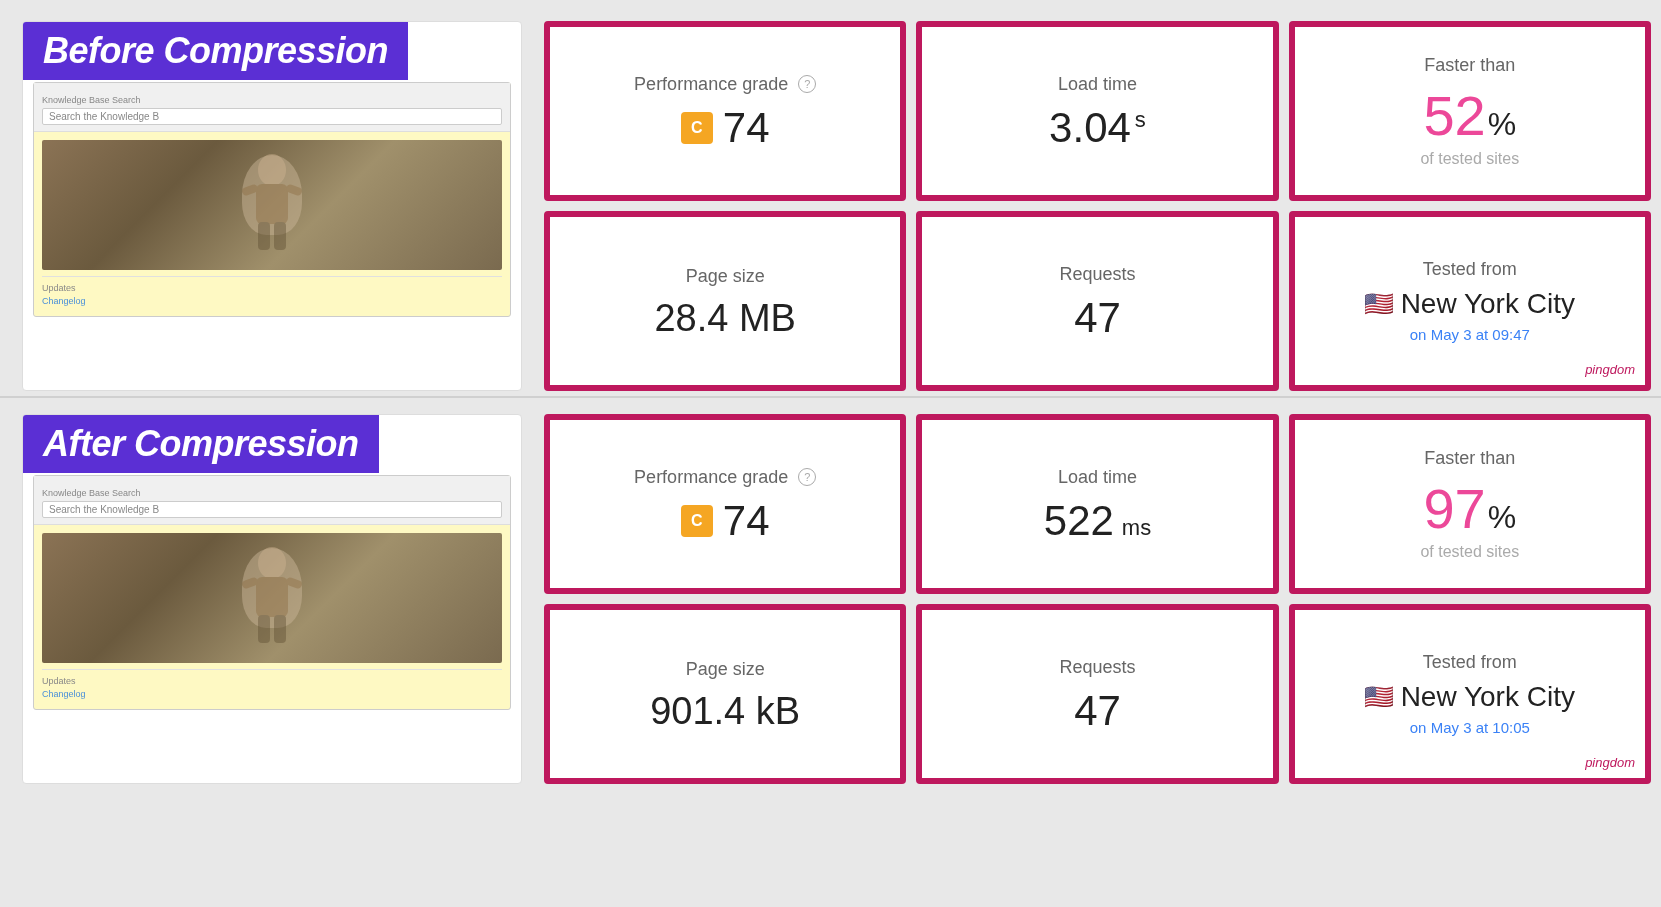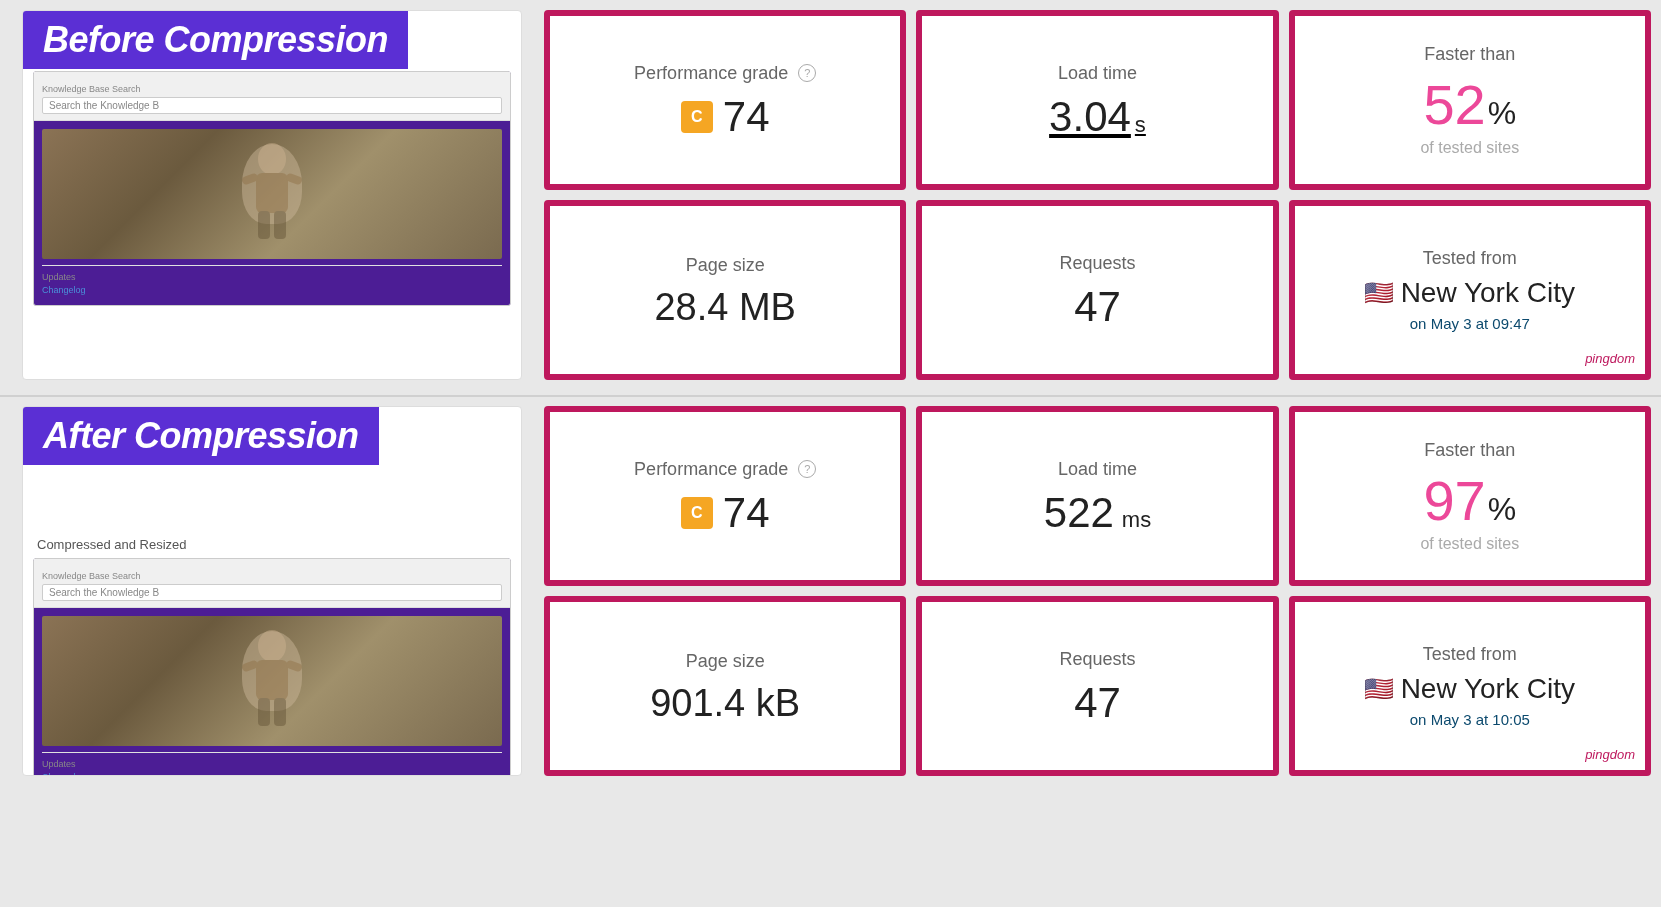--- a/index.html
+++ b/index.html
@@ -39,21 +39,21 @@
     .screenshot-caption {
       font-size: 13px;
       color: #555;
       margin-top: 70px;
       margin-bottom: 6px;
       padding-left: 4px;
     }
 
     
     .fake-browser {
-      background: #4c1d95;
+      background: #fef9c3;
       border: 1px solid #ccc;
       border-radius: 3px;
       width: 100%;
     }
 
     .fake-browser-top {
       background: #f0f0f0;
       padding: 6px 8px;
       border-bottom: 1px solid #ddd;
       font-size: 10px;
@@ -208,21 +208,21 @@
       align-items: center;
       gap: 6px;
       font-size: 28px;
       color: #222;
       font-weight: 300;
       justify-content: center;
     }
 
     .tested-from-card .date-line {
       font-size: 15px;
-      color: #0c4a6e;
+      color: #3b82f6;
       margin-top: 6px;
     }
 
     .flag-emoji {
       font-size: 24px;
     }
 
     .faster-value {
       font-size: 56px;
       font-weight: 300;
@@ -239,22 +239,23 @@
       font-style: italic;
     }
 
     
     .half {
       display: flex;
       flex-direction: column;
       gap: 0;
       position: relative;
       border-bottom: 2px solid #d0d0d0;
-      padding-bottom: 10px;
+      padding-bottom: 0;
       margin-bottom: 4px;
+      margin-top: 11px;
     }
   </style>
 </head>
 <body>
 
 <div class="half">
   <div style="display:flex; flex-direction:row; align-items:stretch; padding:10px 10px 5px 10px; gap:10px;">
 
     <div class="screenshot-panel" style="height:370px; position:relative;">
       <div class="section-label">Before Compression</div>
@@ -295,21 +296,21 @@
         <div class="performance-value">
           <span class="grade-badge">C</span>
           <span class="metric-value">74</span>
         </div>
       </div>
 
       <div class="metric-card">
         <div class="metric-label">
           <span>Load time</span>
         </div>
-        <div style="display:flex; align-items:flex-end; gap:4px;text-decoration:underline;">
+        <div style="display:flex; align-items:flex-start; gap:4px;">
           <span class="metric-value">3.04</span>
           <span class="metric-unit">s</span>
         </div>
       </div>
 
       <div class="metric-card">
         <div class="metric-label">
           <span>Faster than</span>
         </div>
         <div style="display:flex; align-items:baseline; gap:2px;">
@@ -349,21 +350,20 @@
 
   </div>
 </div>
 
 <div class="half" style="border-bottom:none;">
   <div style="display:flex; flex-direction:row; align-items:stretch; padding:5px 10px 10px 10px; gap:10px;">
 
     <div class="screenshot-panel" style="height:370px; position:relative;">
       <div class="section-label" style="background:#5b2fd4;">After Compression</div>
       <div style="padding:10px; margin-top:50px;">
-        <div class="screenshot-caption">Compressed and Resized</div>
         <div class="fake-browser">
           <div class="fake-browser-top">
             <div class="fake-section-title">Knowledge Base Search</div>
             <div class="fake-search-bar">Search the Knowledge B</div>
           </div>
           <div class="fake-browser-body">
             <div class="photo-placeholder">
               <svg width="80" height="110" viewBox="0 0 80 110" xmlns="http://www.w3.org/2000/svg" style="opacity:0.4;">
                 <ellipse cx="40" cy="20" rx="14" ry="16" fill="#d4b896"></ellipse>
                 <rect x="24" y="34" width="32" height="40" rx="6" fill="#8b6a3e"></rect>

